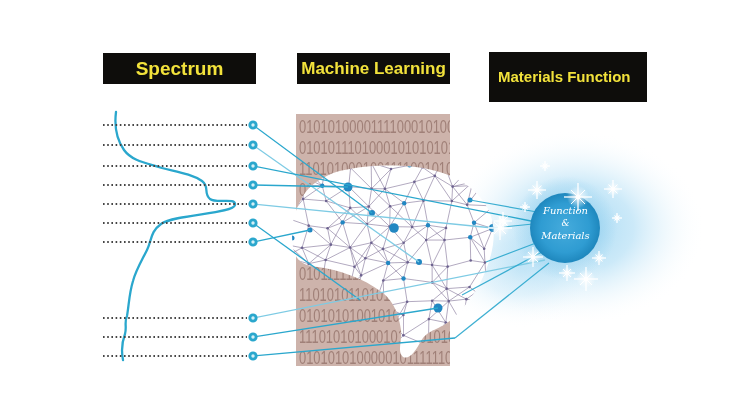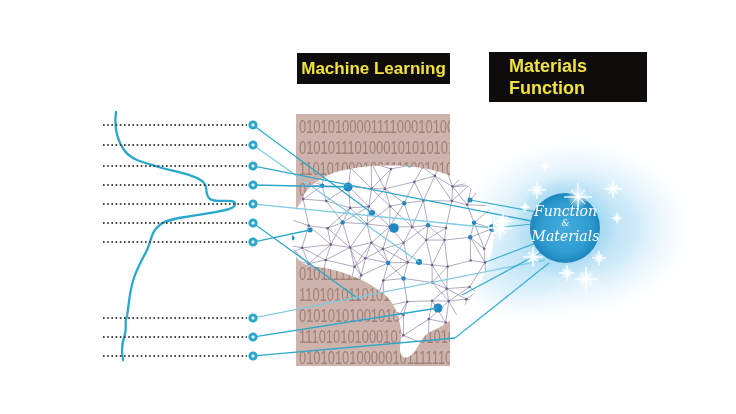--- a/index.html
+++ b/index.html
@@ -3,39 +3,42 @@
 <meta charset="utf-8">
 <style>
   html,body{margin:0;padding:0;background:#fff;}
   .stage{position:relative;width:736px;height:414px;background:#ffffff;overflow:hidden;
          font-family:"Liberation Sans",sans-serif;}
   .label-box{position:absolute;background:var(--label-bg,#0e0d0b);color:var(--label-text,#f2e23b);
              font-weight:bold;display:flex;align-items:center;}
   .label-box.centered{justify-content:center;}
   #box-spectrum{left:103px;top:53px;width:153px;height:31px;font-size:19px;}
   #box-ml{left:297px;top:53px;width:153px;height:31px;font-size:17px;}
-  #box-materials{left:489px;top:52px;width:158px;height:50px;font-size:18px;line-height:22px;
-                 padding-left:20px;box-sizing:border-box;}
+  #box-materials{left:489px;top:52px;width:158px;height:50px;font-size:15px;line-height:22px;
+                 padding-left:9px;box-sizing:border-box;}
   .binary{position:absolute;left:296px;top:114px;width:154px;height:252px;
           background:var(--binary-bg,#cdb3ab);overflow:hidden;padding:2px 0 0 3px;box-sizing:border-box;}
   .binary .row{height:21px;line-height:21px;font-size:19px;color:var(--binary-text,#a08078);
                white-space:nowrap;transform:scaleX(0.68);transform-origin:0 50%;font-weight:400;}
   svg.canvas{position:absolute;left:0;top:0;z-index:3;}
   .elnes{position:absolute;left:141px;top:272px;z-index:4;color:var(--accent-teal,#2aa7cd);
          font-size:17px;font-weight:bold;letter-spacing:1px;white-space:nowrap;}
   .circle-text{position:absolute;left:523px;top:203px;width:85px;z-index:5;text-align:center;
                color:#ffffff;font-family:"DejaVu Serif",serif;font-style:italic;}
-  .circle-text .l1,.circle-text .l3{font-size:14px;line-height:16px;}
+  .circle-text .l1,.circle-text .l3{font-size:10px;line-height:16px;}
   .circle-text .l2{font-size:9px;line-height:9px;}
 </style>
 </head>
 <body>
 
 <div class="stage">
 
+  <div class="label-box centered" id="box-spectrum">
+    <span>Spectrum</span>
+  </div>
   <div class="label-box centered" id="box-ml">
     <span>Machine Learning</span>
   </div>
   <div class="label-box" id="box-materials">
     <div>
       <div>Materials Function</div>
     </div>
   </div>
 
   <div class="binary">

